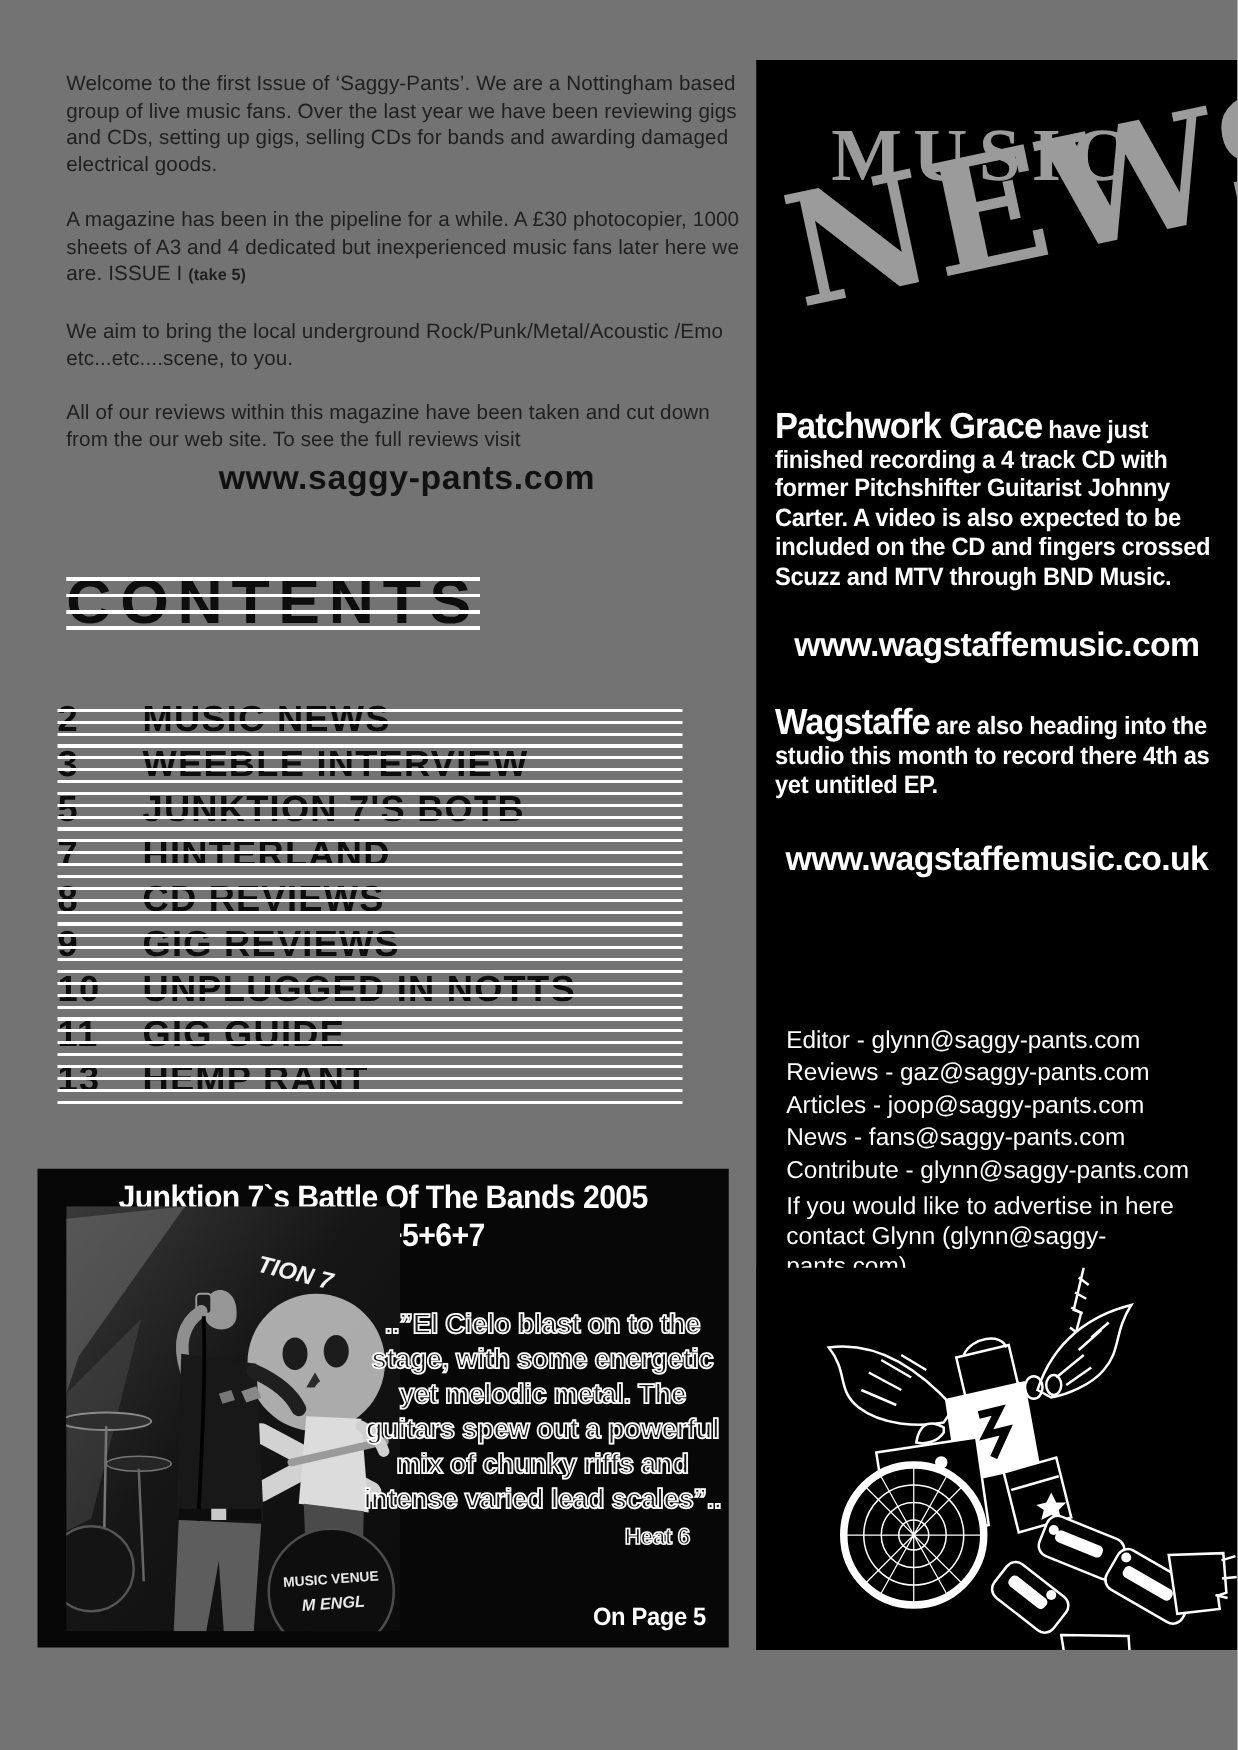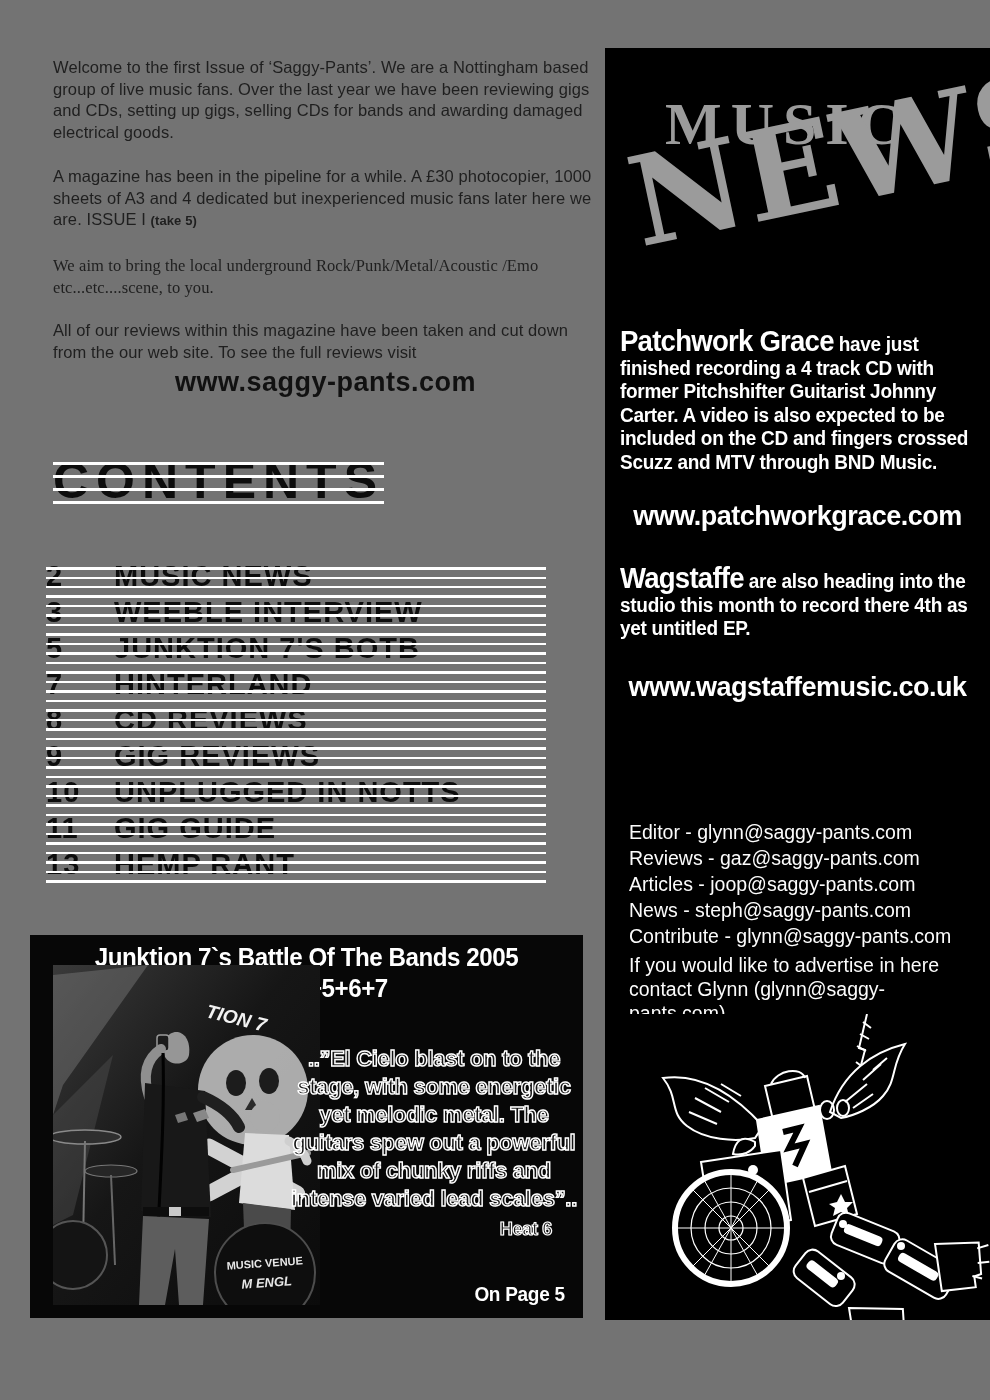--- a/index.html
+++ b/index.html
@@ -10,21 +10,21 @@
     margin:0 auto;
   }
 
   
   .intro-para {
     position:absolute; left:53px; width:545px;
     font-size:16.5px; line-height:21.5px; color:#1f1f1f; letter-spacing:0.1px;
   }
   .p1 { top:57px; }
   .p2 { top:166px; }
-  .p3 { top:255px;font-family:Liberation Serif, serif; }
+  .p3 { top:255px; }
   .p4 { top:320px; }
   .take-note { font-size:13px; font-weight:700; }
   .site-url {
     position:absolute; left:53px; top:367px; width:545px; text-align:center;
     font-size:27px; font-weight:700; letter-spacing:0.5px; color:#111;
   }
 
   
   .stencil-fx { position:relative; display:inline-block; }
   .stencil-fx::after {
@@ -250,32 +250,32 @@
 
   <div class="right-col">
 
     <div class="logo">
       <span class="logo-music">MUSIC</span>
       <span class="logo-news">NEWS</span>
     </div>
 
     <p class="story story1"><span class="band">Patchwork Grace</span><span> have just finished recording a 4 track CD with former Pitchshifter Guitarist Johnny Carter. A video is also expected to be included on the CD and fingers crossed Scuzz and MTV  through BND Music.</span></p>
 
-    <div class="story-url url1">www.patchworkgrace.com</div>
+    <div class="story-url url1">www.wagstaffemusic.com</div>
 
     <p class="story story2"><span class="band">Wagstaffe</span><span> are also heading into the studio this month to record there 4th as yet untitled EP.</span></p>
 
     <div class="story-url url2">www.wagstaffemusic.co.uk</div>
 
 
     <div class="contact-block emails">
       <span class="email-line">Editor - glynn@saggy-pants.com</span>
       <span class="email-line">Reviews - gaz@saggy-pants.com</span>
       <span class="email-line">Articles - joop@saggy-pants.com</span>
-      <span class="email-line">News - steph@saggy-pants.com</span>
+      <span class="email-line">News - fans@saggy-pants.com</span>
       <span class="email-line">Contribute - glynn@saggy-pants.com</span>
     </div>
 
     <div class="contact-block advertise">
       <span class="adv-line">If you would like to advertise in here</span>
       <span class="adv-line">contact Glynn (glynn@saggy-pants.com)</span>
       <span class="adv-line">CHEAP!!!!!!!!</span>
     </div>
 
     <svg class="robot-wrap" viewBox="0 0 385 312">

